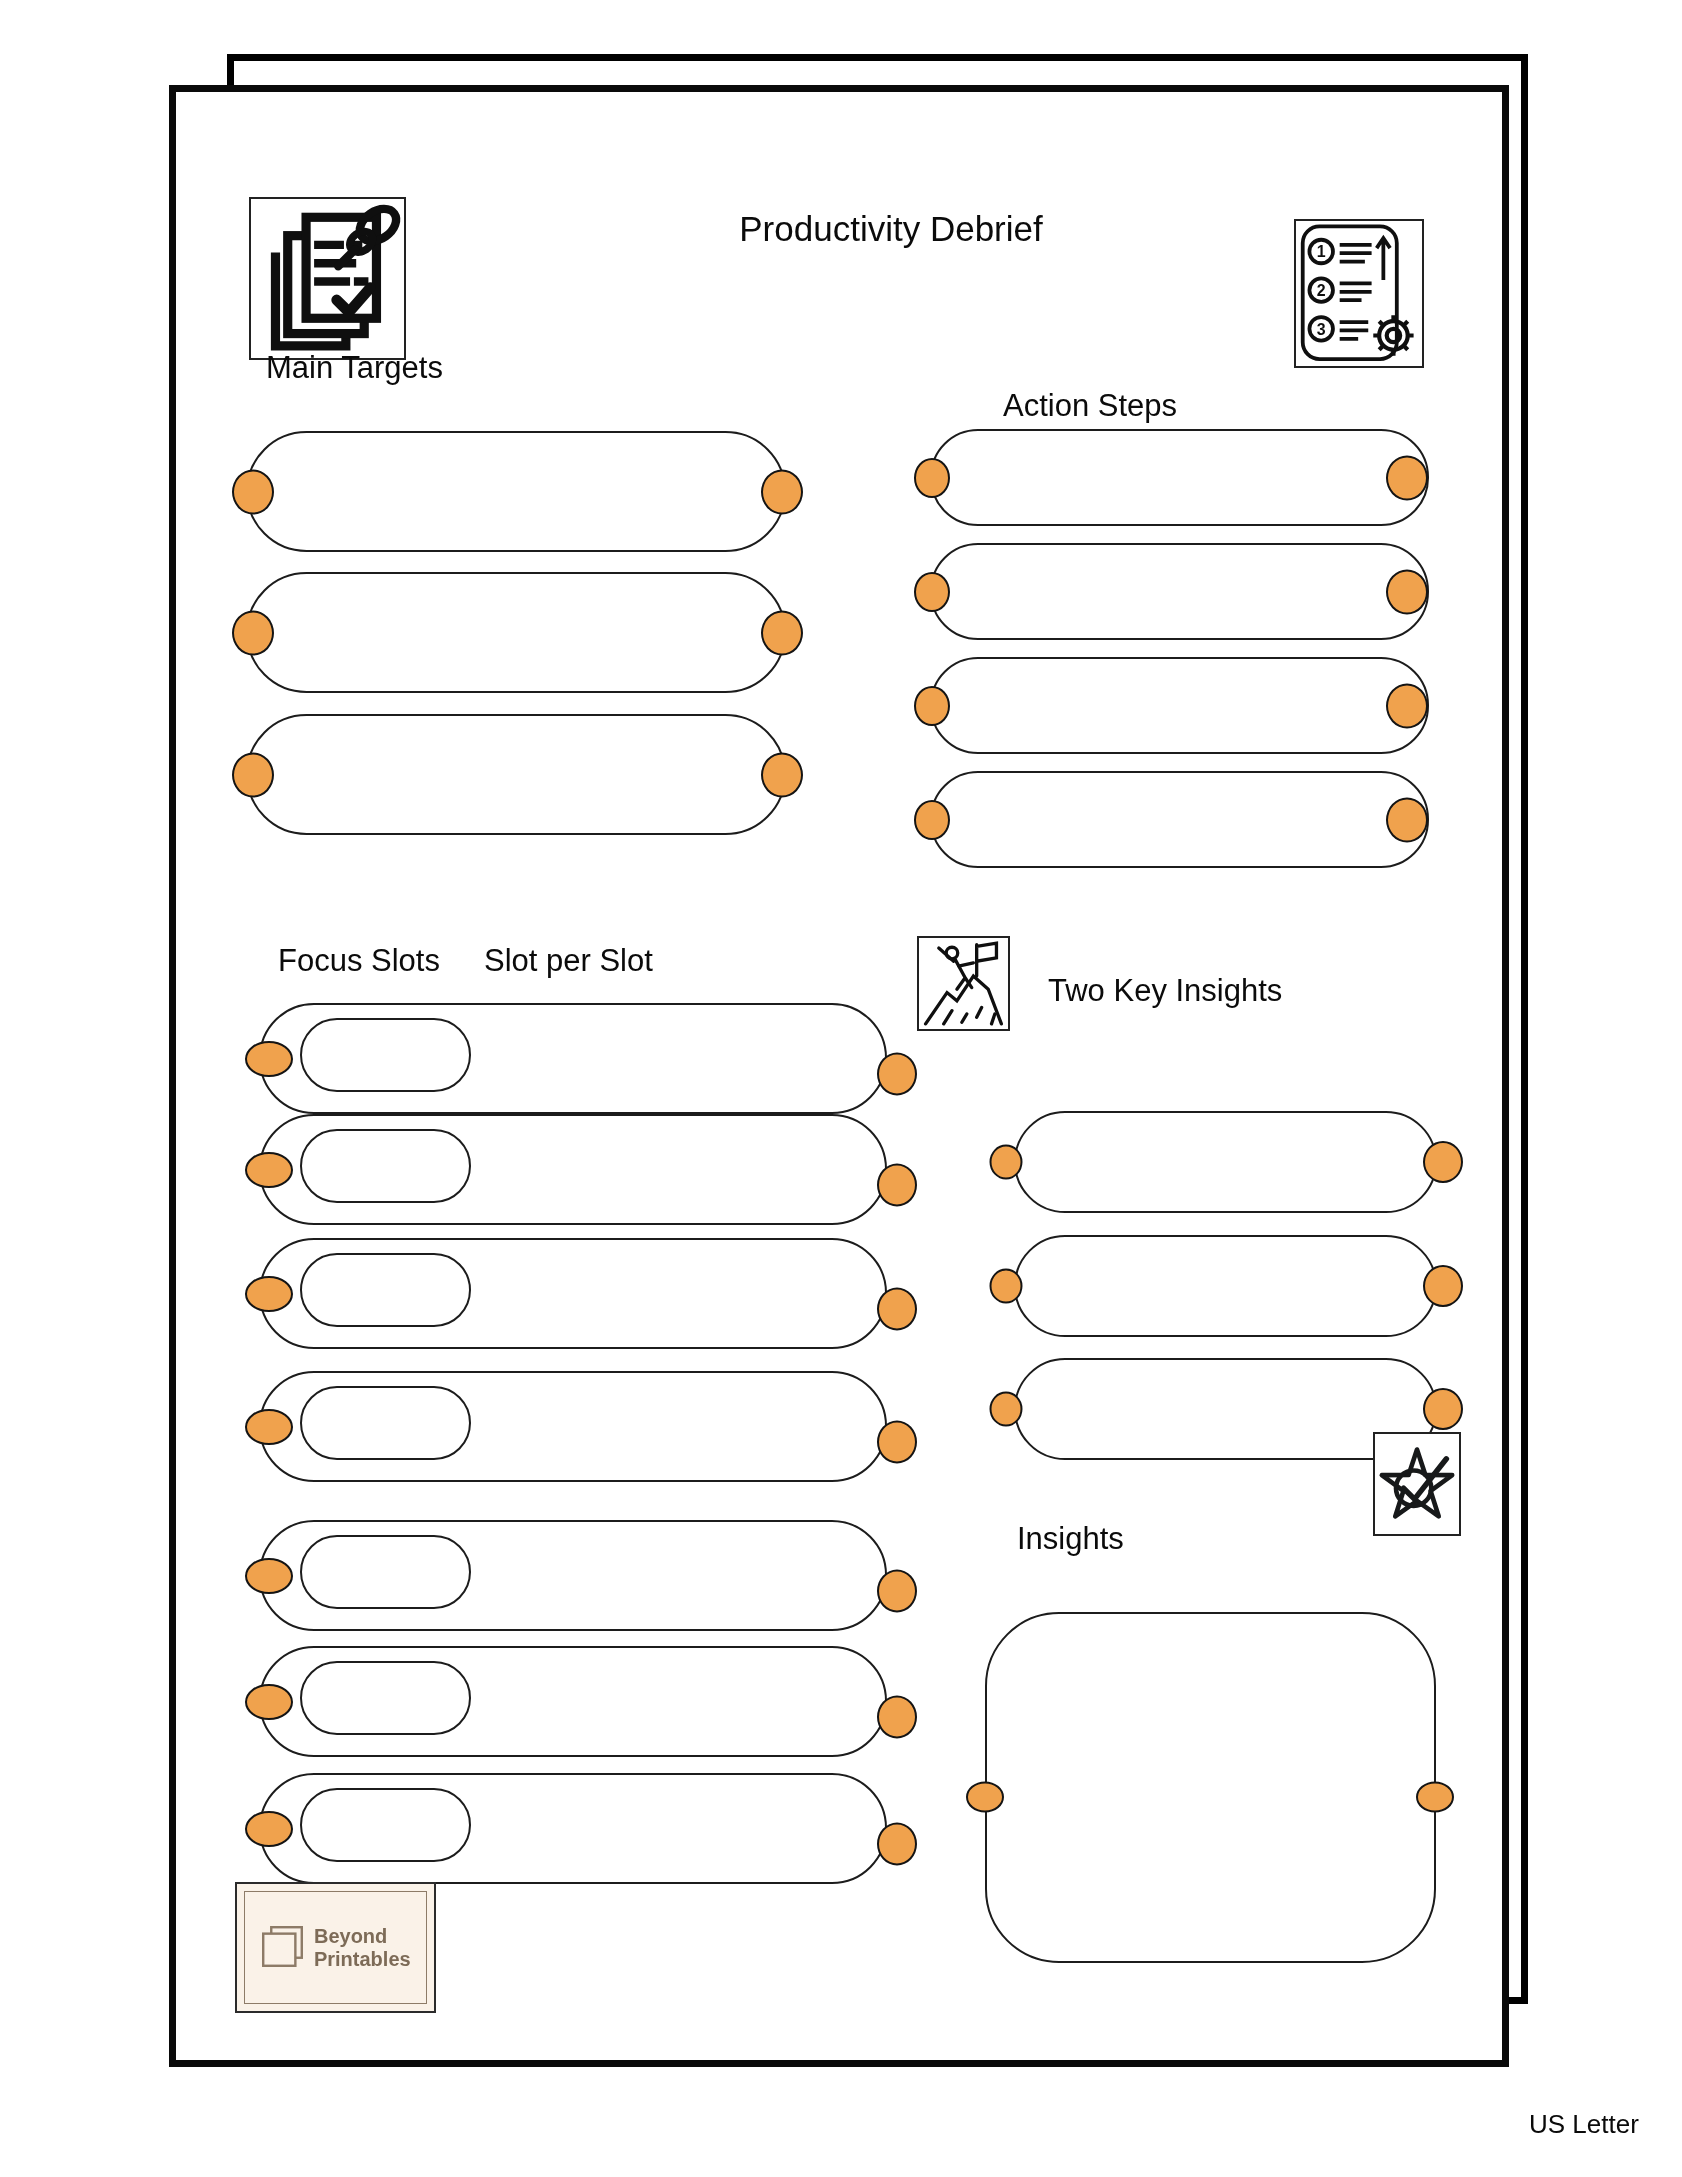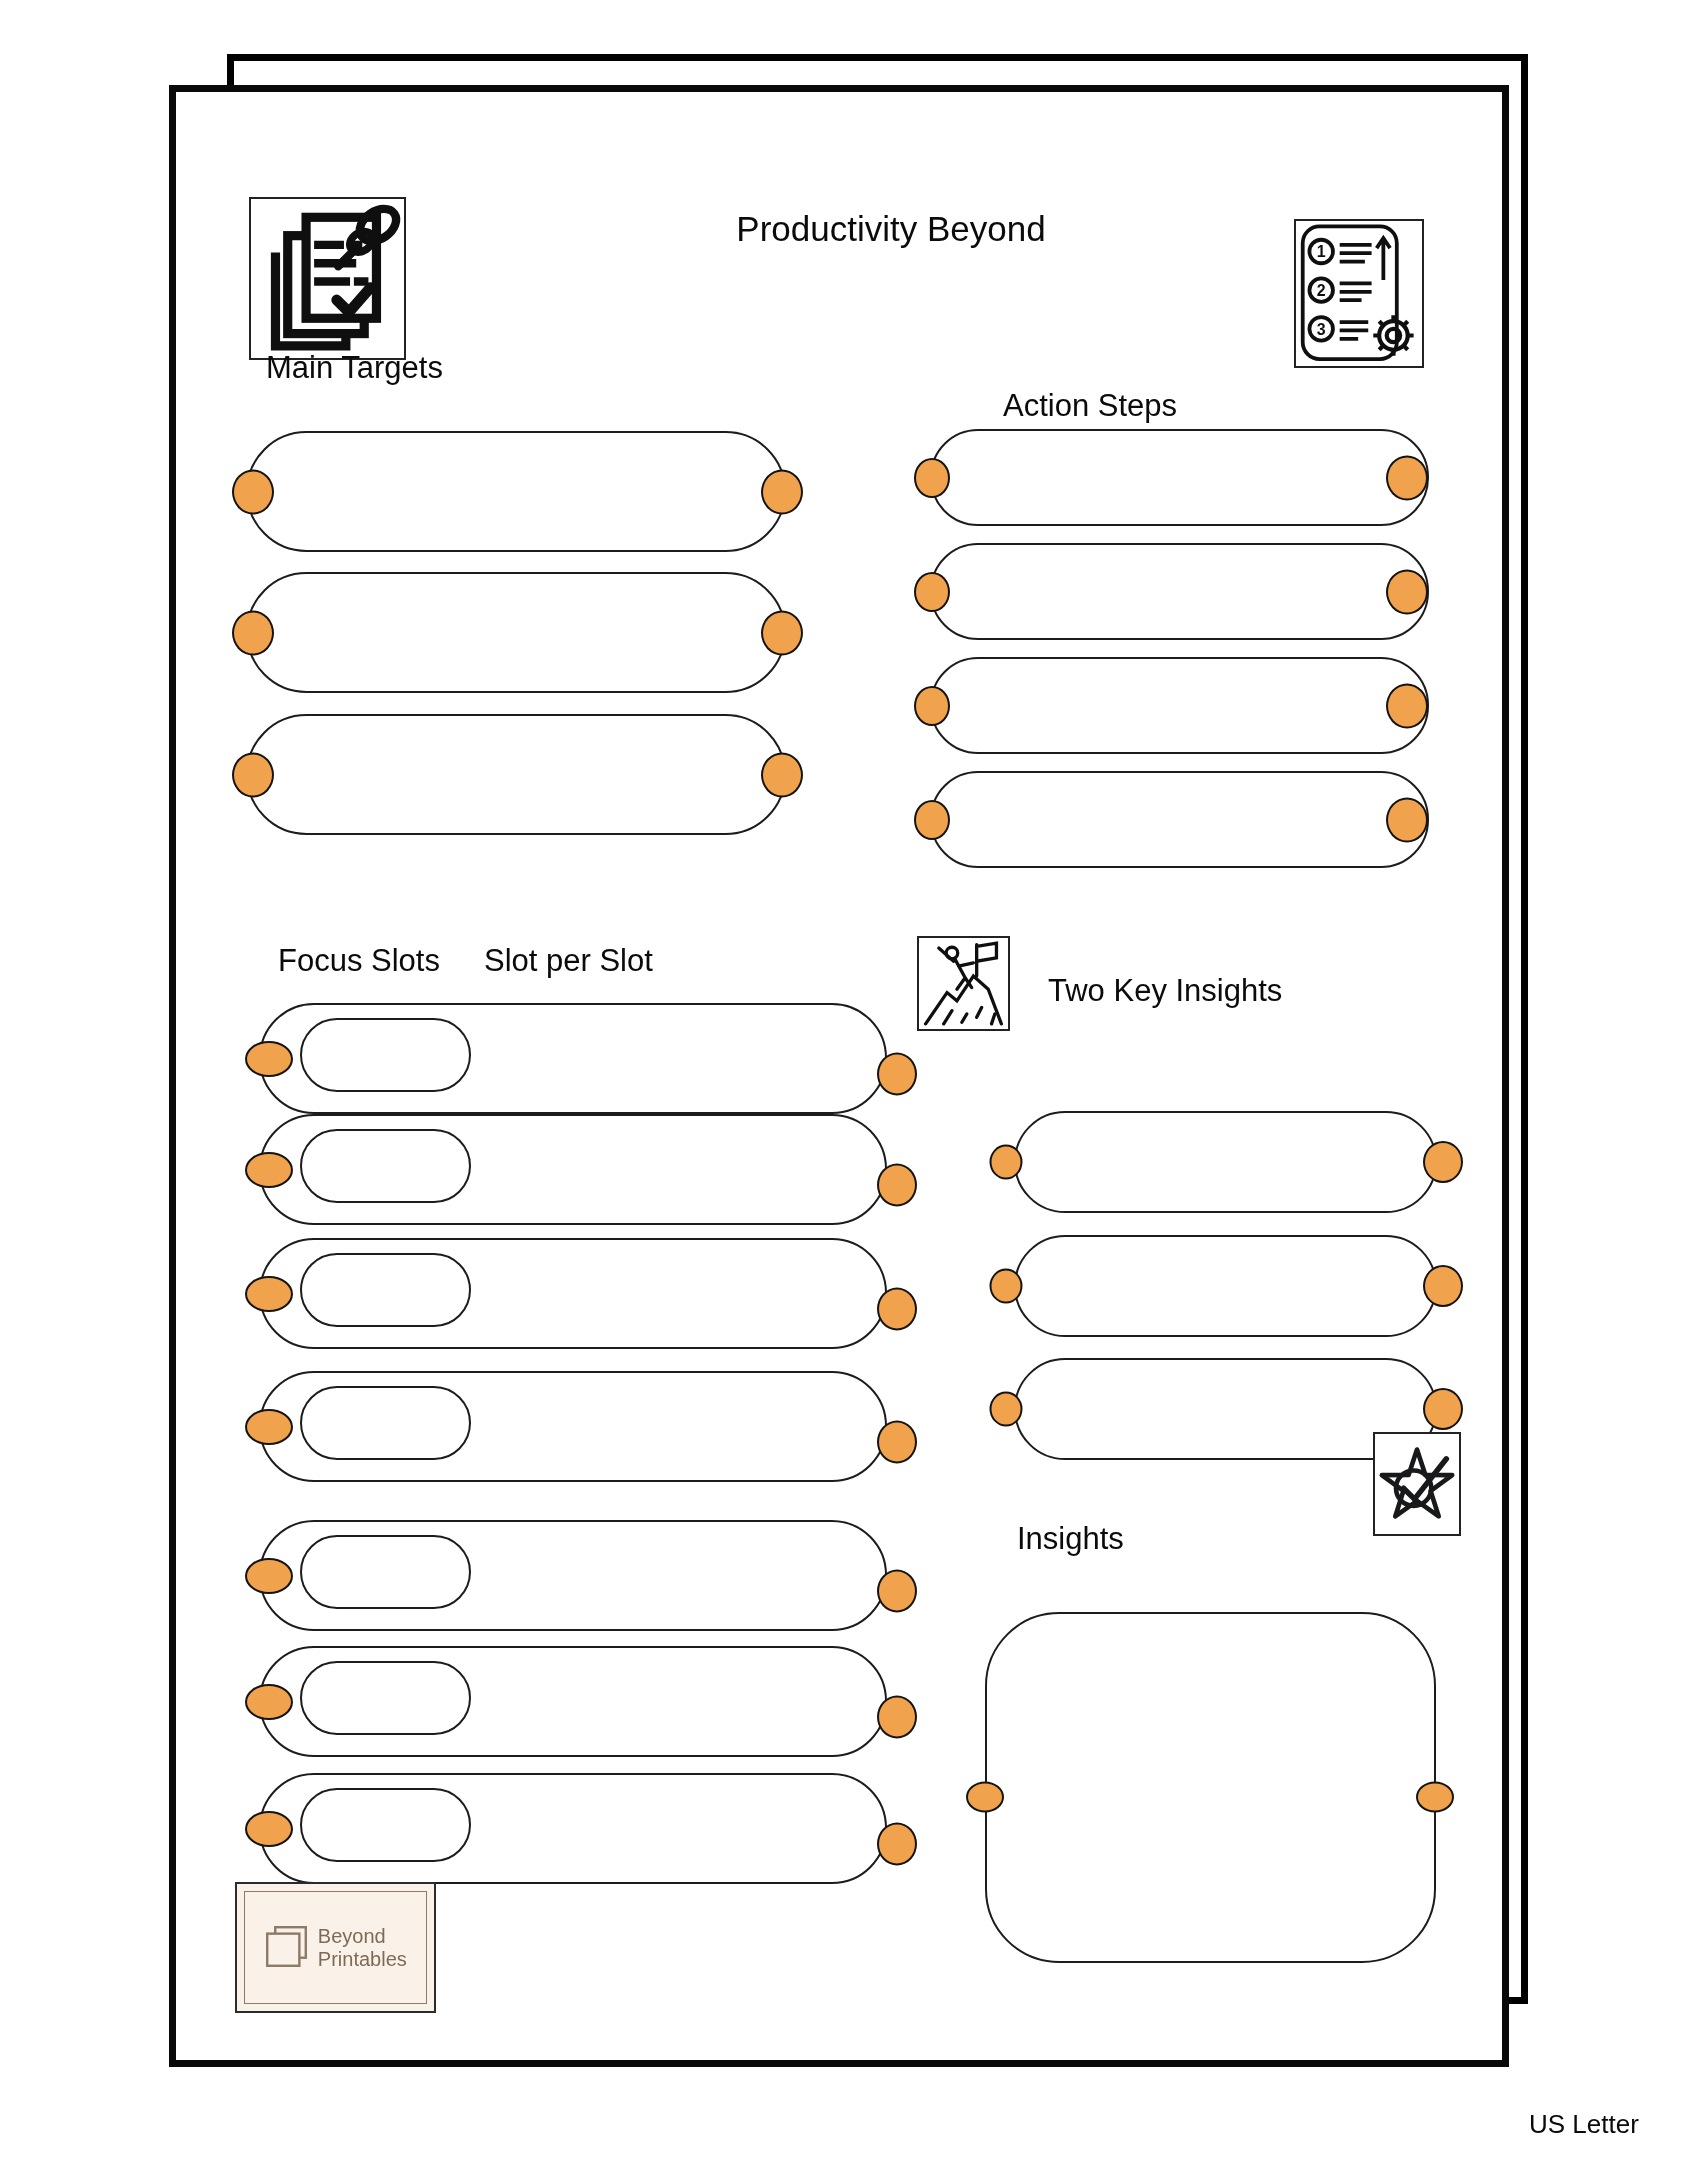--- a/index.html
+++ b/index.html
@@ -46,21 +46,21 @@
                border:2.2px solid #1c1c1c;border-radius:74px;background:#fff;box-sizing:border-box;}
   .db-dot{width:38px;height:31px;}
   
   .icon-box{position:absolute;border:2.2px solid #222;background:#fff;box-sizing:border-box;}
   .icon-box svg{display:block;width:100%;height:100%;}
   
   .logo{position:absolute;left:235px;top:1882px;width:201px;height:131px;
         border:2.6px solid #2b2b2b;background:#FAF2E8;box-sizing:border-box;}
   .logo-inner{position:absolute;left:7px;top:7px;right:7px;bottom:7px;
               border:1.7px solid #8d7b67;display:flex;align-items:center;justify-content:center;gap:8.6px;}
-  .logo-text{font-size:20px;font-weight:normal;color:#7D6B57;line-height:1.15;}
+  .logo-text{font-size:20px;font-weight:bold;color:#7D6B57;line-height:1.15;}
   .website{position:absolute;left:519px;top:2022px;width:553px;text-align:center;
            font-size:25px;text-decoration:underline;color:#1a1a1a;}
   .size-label{position:absolute;left:1529px;top:2101px;font-size:26px;color:#0a0a0a;margin-top:8px;}
 </style>
 </head>
 <body>
 
 <div class="canvas">
   <div class="back-page"></div>
   <div class="front-page"></div>
@@ -72,21 +72,21 @@
       <rect x="36" y="10" width="46" height="66" fill="#fff"></rect>
       <path d="M44 28 H58 M66 28 H70" stroke-width="5.5"></path>
       <path d="M44 40 H66 M44 52 H62 M70 52 H74" stroke-width="5.5"></path>
       <path d="M56 64 l8 8 l14 -16" stroke-width="7" stroke-linecap="round"></path>
       <ellipse cx="83" cy="15" rx="13" ry="9" transform="rotate(-35 83 15)" stroke-width="5.5"></ellipse>
       <ellipse cx="72" cy="26" rx="8" ry="6" transform="rotate(-35 72 26)" stroke-width="5"></ellipse>
       <path d="M68 31 L57 42" stroke-width="5.5" stroke-linecap="round"></path>
     </svg>
   </div>
 
-  <div class="title">Productivity Beyond</div>
+  <div class="title">Productivity Debrief</div>
 
   <div class="icon-box" style="left:1294px;top:219px;width:130px;height:149px;">
     <svg viewBox="0 0 150 172" fill="none" stroke="#0f0f0f" stroke-width="4.5">
       <rect x="8" y="6" width="112" height="158" rx="20"></rect>
       <circle cx="30" cy="36" r="14"></circle>
         <circle cx="30" cy="82" r="14"></circle>
         <circle cx="30" cy="128" r="14"></circle>
       <text x="30" y="43" text-anchor="middle" font-size="19" font-weight="bold" fill="#0f0f0f" stroke="none" font-family="Liberation Sans, sans-serif">1</text>
       <text x="30" y="89" text-anchor="middle" font-size="19" font-weight="bold" fill="#0f0f0f" stroke="none" font-family="Liberation Sans, sans-serif">2</text>
       <text x="30" y="135" text-anchor="middle" font-size="19" font-weight="bold" fill="#0f0f0f" stroke="none" font-family="Liberation Sans, sans-serif">3</text>

